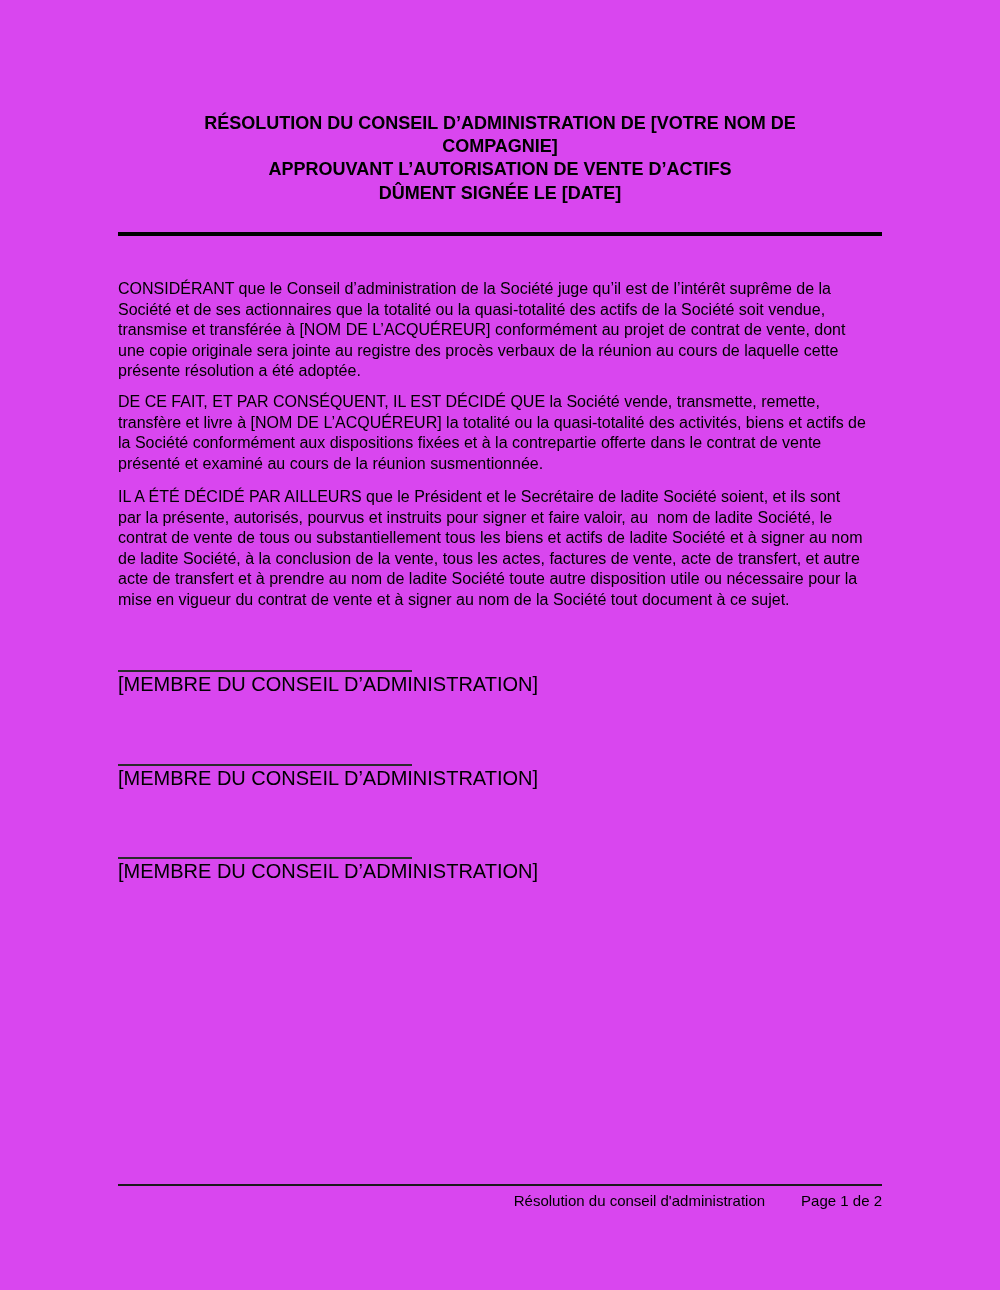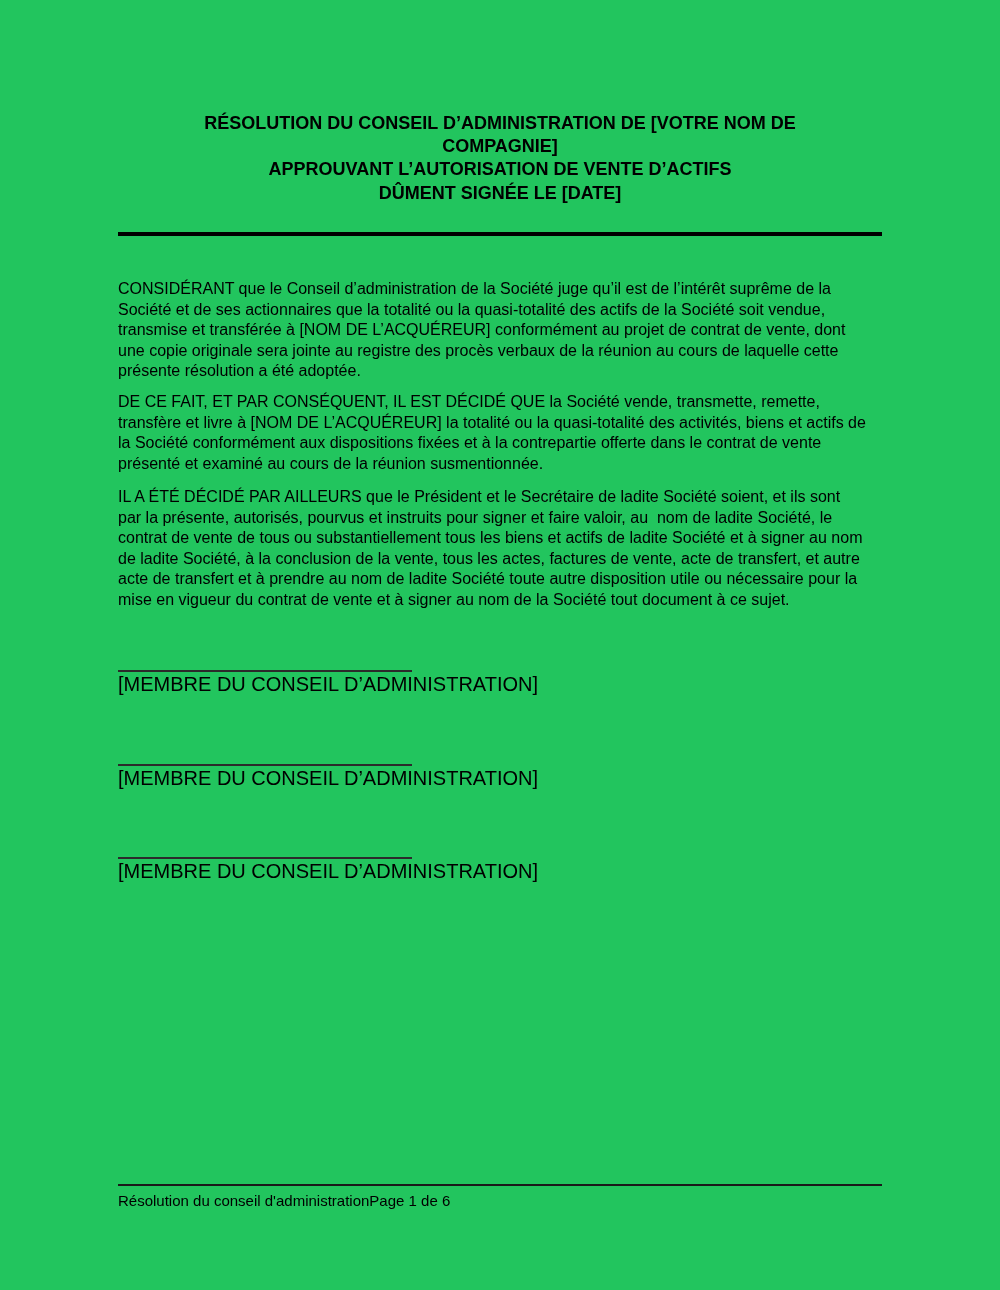--- a/index.html
+++ b/index.html
@@ -4,21 +4,21 @@
 <style>
   html, body {
     margin: 0;
     padding: 0;
     background: #ffffff;
   }
   .page {
     position: relative;
     width: 1000px;
     height: 1290px;
-    background: #22c55e;
+    background: #d946ef;
     color: #000000;
     font-family: "Liberation Sans", sans-serif;
     overflow: hidden;
   }
   .content {
     position: absolute;
     left: 118px;
     top: 0;
     width: 764px;
     height: 100%;
@@ -78,24 +78,25 @@
     width: 764px;
     height: 2px;
     background: #1a1a1a;
   }
   .footer-row {
     position: absolute;
     top: 1191px;
     left: 0;
     width: 764px;
     display: flex;
-    justify-content: flex-start;
+    justify-content: flex-end;
     align-items: baseline;
     font-size: 15px;
     line-height: 19px;
+    gap: 36px;
   }
 </style>
 </head>
 <body>
 
 <div class="page">
   <div class="content">
 
     <h1 class="doc-title">RÉSOLUTION DU CONSEIL D’ADMINISTRATION DE [VOTRE NOM DE
 COMPAGNIE]
@@ -134,17 +135,17 @@
 
     <div class="sig-block sig-block-3">
       <div class="sig-line"></div>
       <div class="sig-label">[MEMBRE DU CONSEIL D’ADMINISTRATION]</div>
     </div>
 
     <div class="footer-rule"></div>
 
     <div class="footer-row">
       <span>Résolution du conseil d'administration</span>
-      <span>Page 1 de 6</span>
+      <span>Page 1 de 2</span>
     </div>
 
   </div>
 </div>
 
 </body></html>

